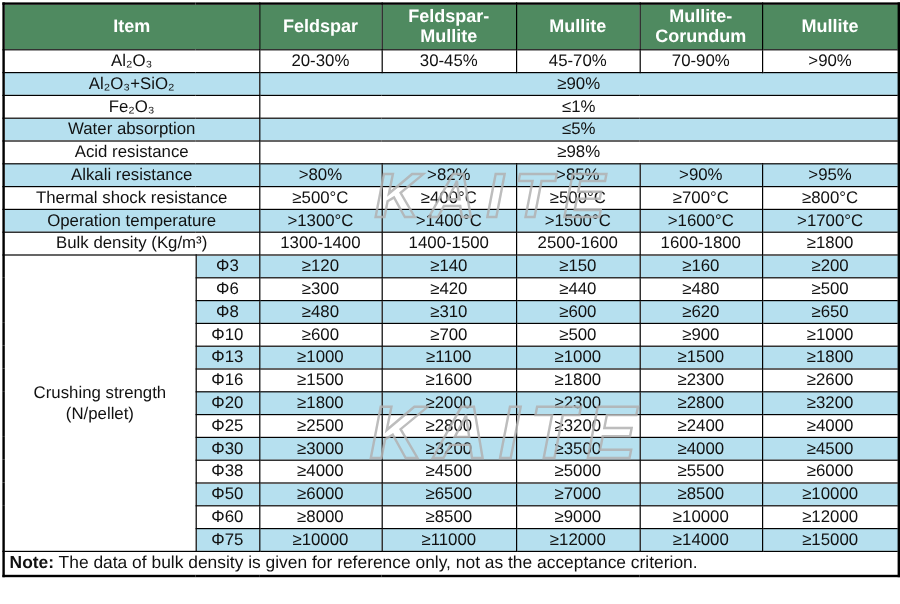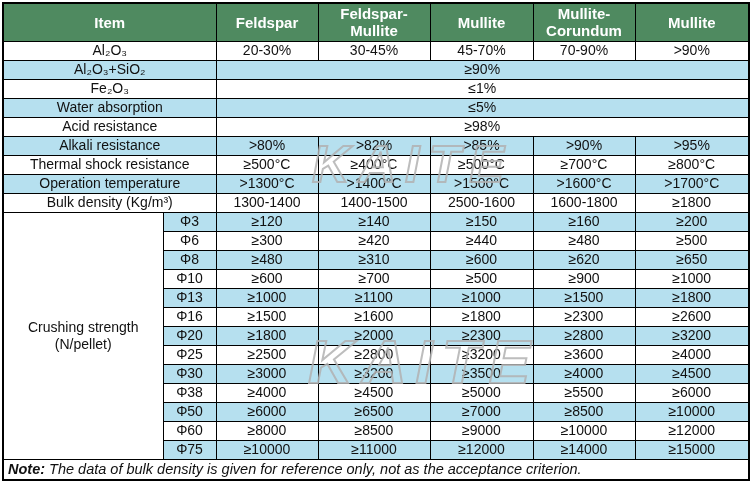--- a/index.html
+++ b/index.html
@@ -30,21 +30,21 @@
     font-weight:bold;font-size:15px;line-height:1.15;
     height:38px;
   }
   table.spec tbody td{
     font-size:14px;height:19px;line-height:1.05;background:#ffffff;
   }
   table.spec tr.shade td{background:var(--blue);margin-top:27px;}
   table.spec td.merged-label{background:#ffffff !important;font-size:14px;line-height:1.2;}
   table.spec td.note-cell{
     text-align:left;background:#ffffff !important;
-    font-size:14.5px;height:21px;padding-left:4px;font-style:italic;
+    font-size:14.5px;height:21px;padding-left:4px;
   }
   td.note-cell b{font-weight:bold;}
   .wm{
     position:absolute;pointer-events:none;
     font-weight:bold;font-style:italic;
     color:transparent;
     -webkit-text-stroke:2px var(--wm);
     letter-spacing:9px;opacity:.85;z-index:5;
     white-space:nowrap;
   }
@@ -186,21 +186,21 @@
         <td>≥2000</td>
         <td>≥2300</td>
         <td>≥2800</td>
         <td>≥3200</td>
       </tr>
       <tr>
         <td>Φ25</td>
         <td>≥2500</td>
         <td>≥2800</td>
         <td>≥3200</td>
-        <td>≥3600</td>
+        <td>≥2400</td>
         <td>≥4000</td>
       </tr>
       <tr class="shade">
         <td>Φ30</td>
         <td>≥3000</td>
         <td>≥3200</td>
         <td>≥3500</td>
         <td>≥4000</td>
         <td>≥4500</td>
       </tr>

